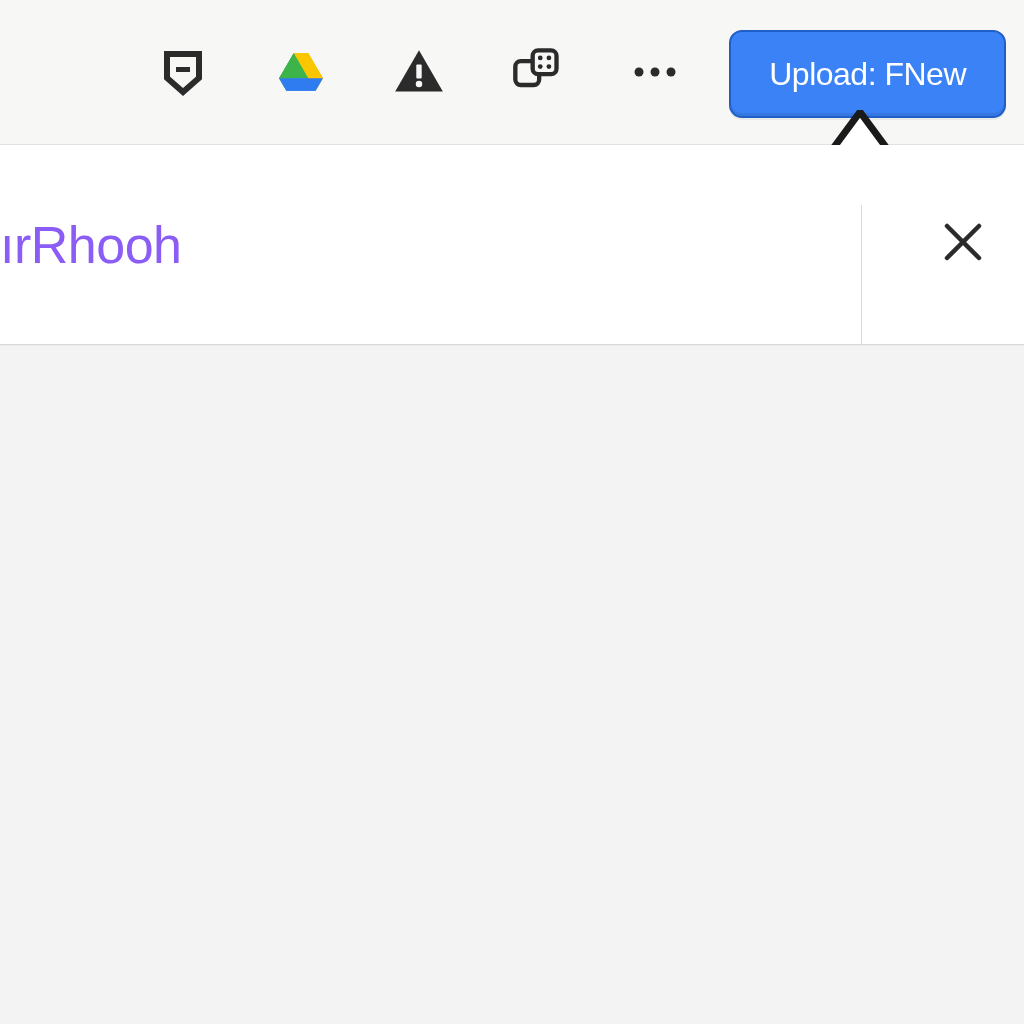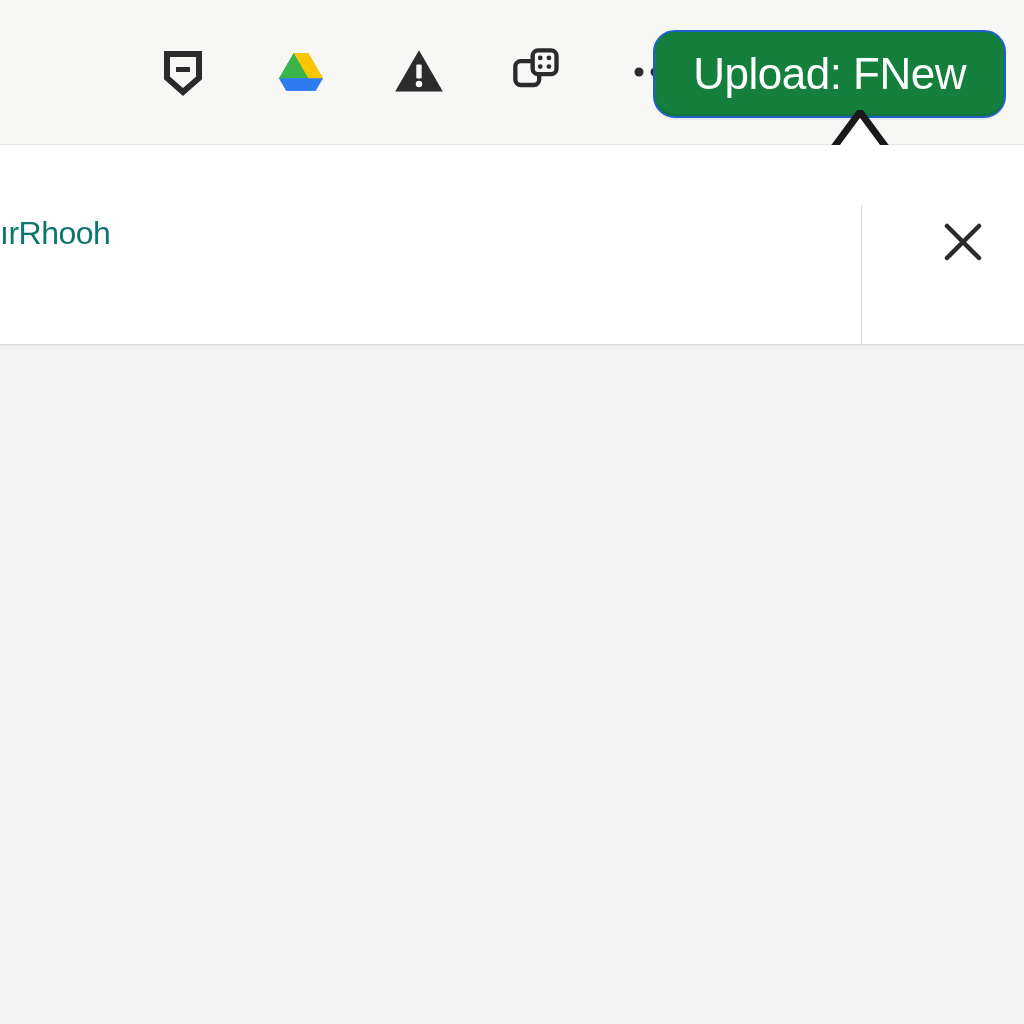--- a/index.html
+++ b/index.html
@@ -38,26 +38,26 @@
     align-items: center;
     justify-content: center;
   }
 
   .upload-btn {
     position: absolute;
     right: 18px;
     top: 30px;
     height: 88px;
     padding: 0 38px;
-    background: #15803d;
+    background: #3b82f6;
     border: 2px solid #1f5fc7;
-    border-radius: 22px;
+    border-radius: 13px;
     box-shadow: inset 0 -3px 0 rgba(0,0,0,0.08), 0 2px 0 rgba(0,0,0,0.05);
     color: #ffffff;
-    font-size: 44px;
+    font-size: 32px;
     font-weight: 500;
     letter-spacing: -0.5px;
     display: flex;
     align-items: center;
     justify-content: center;
     cursor: pointer;
     user-select: none;
   }
 
   
@@ -78,23 +78,23 @@
     background: #ffffff;
     border-bottom: 1px solid #d9d9d9;
     box-shadow: 0 1px 0 rgba(0,0,0,0.03);
     display: flex;
     align-items: center;
   }
   .panel-text {
     position: absolute;
     left: 0;
     top: 70px;
-    font-size: 32px;
+    font-size: 52px;
     font-weight: 500;
-    color: #0f766e;
+    color: #8b5cf6;
     letter-spacing: -0.5px;
   }
   .panel-divider {
     position: absolute;
     right: 162px;
     top: 60px;
     bottom: 0;
     width: 1px;
     background: #d9d9d9;
   }

